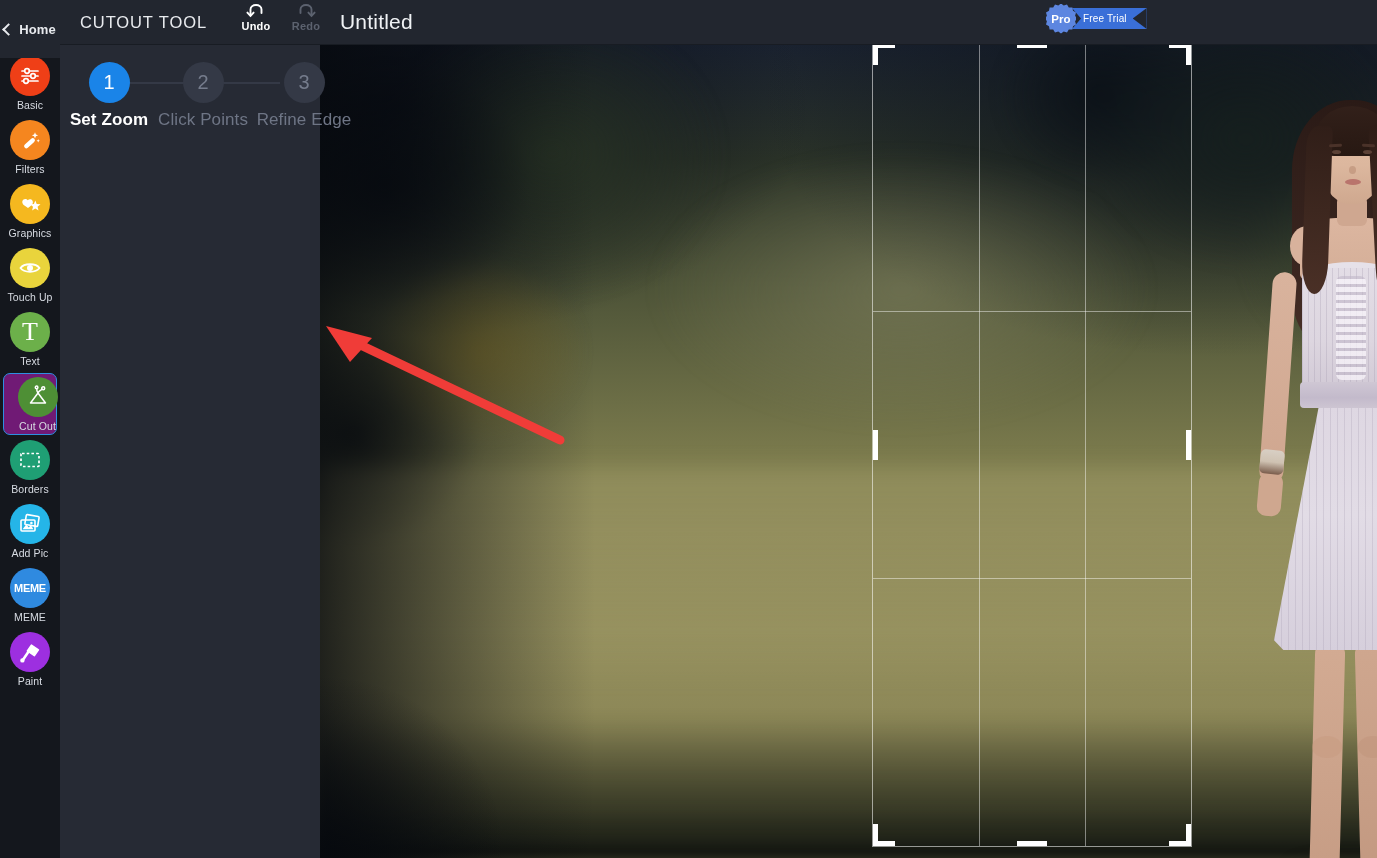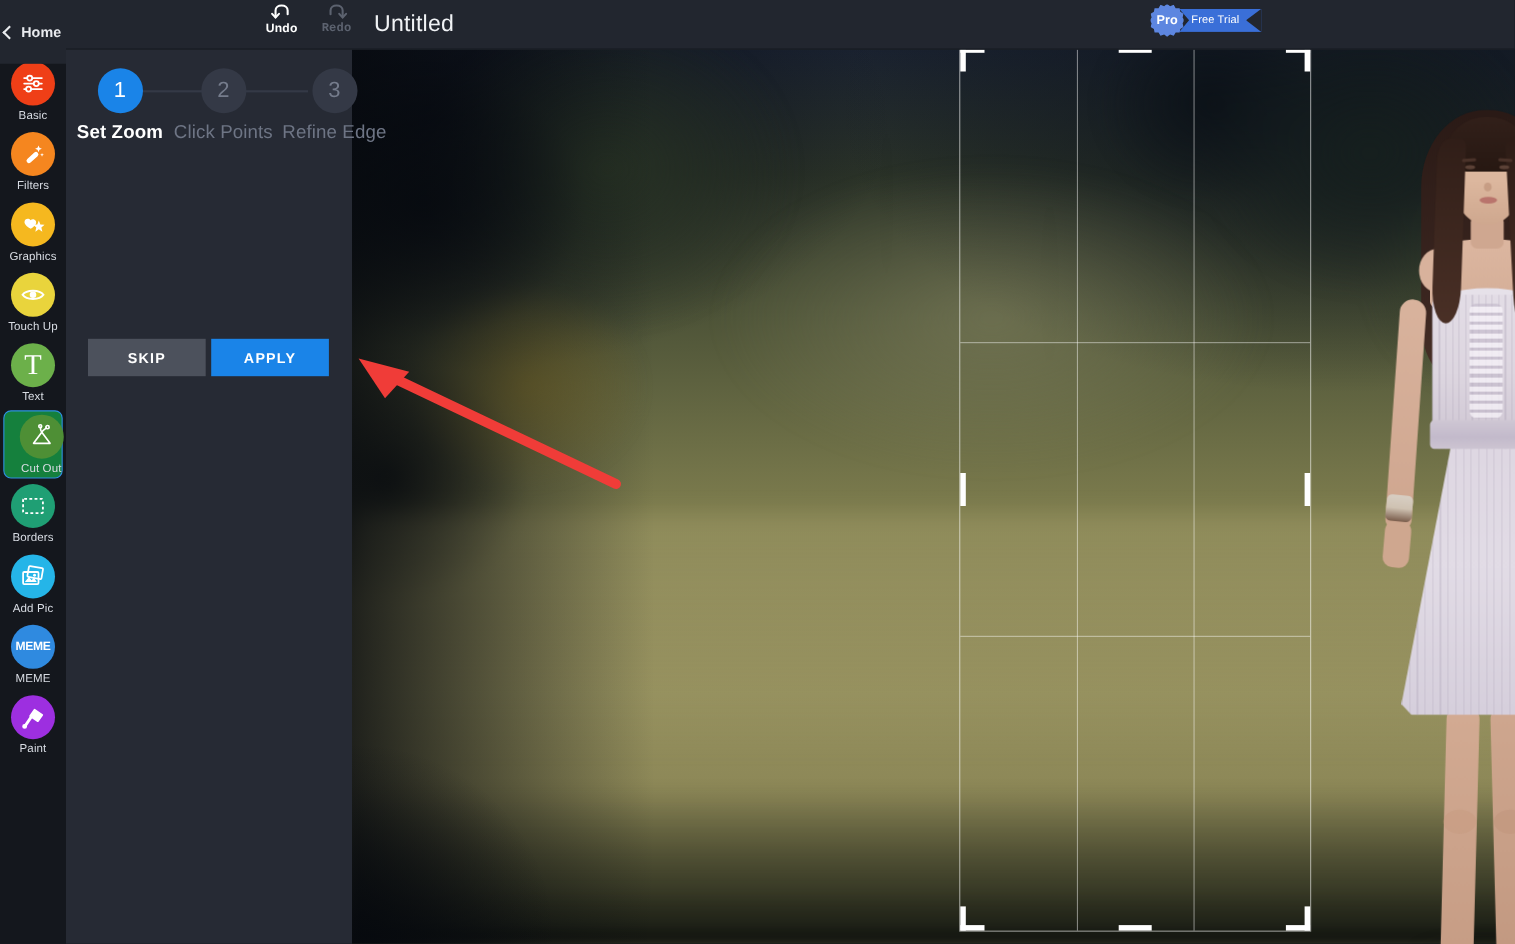--- a/index.html
+++ b/index.html
@@ -33,21 +33,21 @@
     position: absolute; left: 80px; top: 0; height: 44px;
     display: flex; align-items: center;
     font-size: 16.5px; letter-spacing: .9px; color: #e9ebef; font-weight: 400;
   }
   .ur-wrap { position: absolute; left: 238px; top: 2px; display: flex; gap: 14px; text-align: right; }
   .ur-item { width: 36px; display: flex; flex-direction: column; align-items: center; cursor: pointer; }
   .ur-item svg { display: block; }
   .ur-item .ur-lbl { font-size: 11px; font-weight: 700; margin-top: 0px; letter-spacing: .2px; }
   .ur-item.active .ur-lbl { color: #ffffff; }
   .ur-item.disabled .ur-lbl { color: #5c626f; }
-  .ur-item.disabled { cursor: default; font-family: Liberation Mono, monospace; }
+  .ur-item.disabled { cursor: default; }
 
   .doc-title {
     position: absolute; left: 340px; top: 0; height: 44px;
     display: flex; align-items: center;
     font-size: 21px; color: #f0f2f5; font-weight: 400; letter-spacing: .2px;
   }
 
   
   .pro-badge {
     position: absolute; left: 1046px; top: 5px; height: 27px;
@@ -86,21 +86,21 @@
     position: absolute; left: 0; top: 0; width: 60px; height: 4px;
     background: linear-gradient(to right,
        #8a3b12 0%, #b55f17 12%, #d18a2a 22%, #c6a23a 32%,
        #3e7d72 45%, #1f6f86 58%, #2a74a8 72%, #2f6fb5 86%, #27456e 100%);
   }
   .rail-item {
     position: absolute; left: 3px; width: 54px; height: 62px;
     display: flex; flex-direction: column; align-items: center; cursor: pointer;
     border-radius: 7px;
   }
-  .rail-item.selected { border: 1.5px solid #2e8fe0; background: #15803d; padding-left: 15px; }
+  .rail-item.selected { border: 1.5px solid #2e8fe0; background: #701a75; padding-left: 15px; }
   .rail-ico {
     width: 40px; height: 40px; border-radius: 50%;
     display: flex; align-items: center; justify-content: center;
     margin-top: 3px;
   }
   .rail-lbl { font-size: 10.5px; color: #d8dce3; margin-top: 3px; letter-spacing: .1px; white-space: nowrap; }
   .rail-ico svg { display: block; }
 
   
   .panel {
@@ -532,32 +532,29 @@
         <div class="step-circle">2</div>
         <div class="step-label">Click Points</div>
       </div>
       <div class="step idle" style="left:207px;">
         <div class="step-circle">3</div>
         <div class="step-label">Refine Edge</div>
       </div>
     </div>
 
 
-    <div class="panel-actions">
-      <button class="btn btn-skip">SKIP</button>
-      <button class="btn btn-apply">APPLY</button>
-    </div>
   </div>
 
   <div class="topbar">
     <div class="home-btn">
       <span class="home-chevron"></span>
       <span class="home-label">Home</span>
     </div>
 
+    <div class="tool-title">CUTOUT TOOL</div>
 
     <div class="ur-wrap">
       <div class="ur-item active">
         <svg width="22" height="18" viewBox="0 0 22 18" fill="none" stroke="#ffffff" stroke-width="1.9" stroke-linecap="round">
           <path d="M5.5 13.5 L5.5 7.5 C5.5 4.6, 8 3, 11 3 C14 3, 16.5 4.6, 16.5 7.5 L16.5 11"></path>
           <path d="M2.4 10.6 L5.5 13.8 L8.6 10.6"></path>
         </svg>
         <span class="ur-lbl">Undo</span>
       </div>
       <div class="ur-item disabled">

